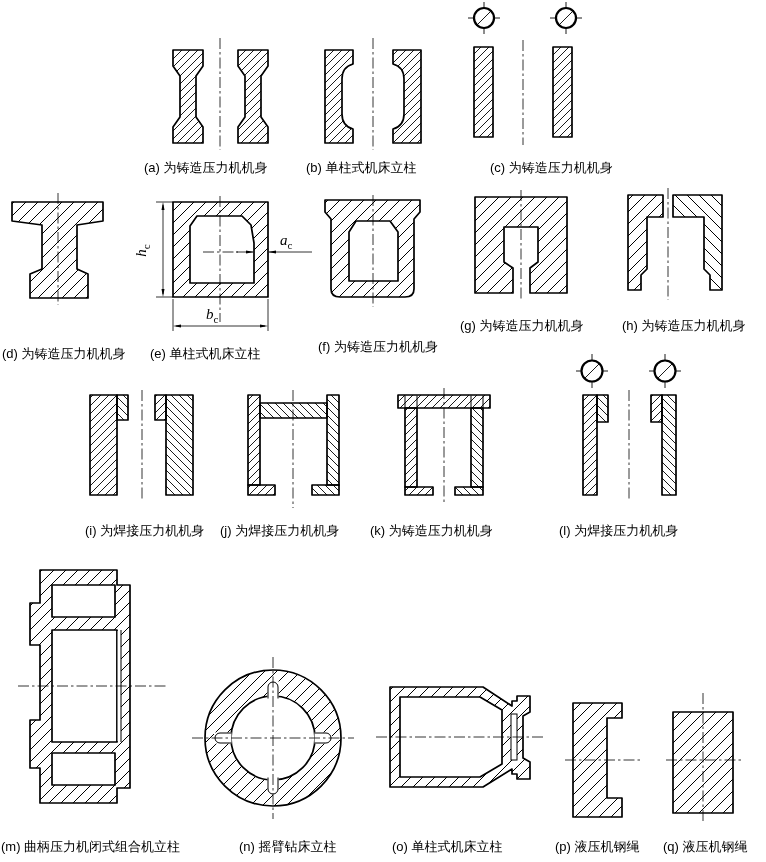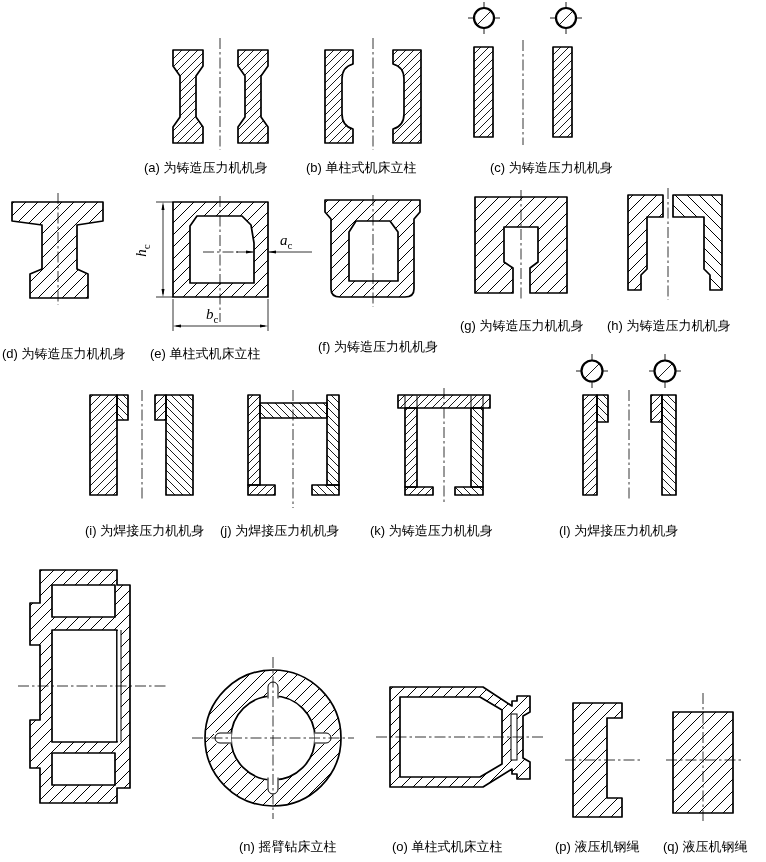--- a/index.html
+++ b/index.html
@@ -222,27 +222,28 @@
 </svg>
 
   <div class="cap" style="left:144px;top:159px">(a) 为铸造压力机机身</div>
   <div class="cap" style="left:306px;top:159px">(b) 单柱式机床立柱</div>
   <div class="cap" style="left:490px;top:159px">(c) 为铸造压力机机身</div>
 
   <div class="cap" style="left:2px;top:345px">(d) 为铸造压力机机身</div>
   <div class="cap" style="left:150px;top:345px">(e) 单柱式机床立柱</div>
   <div class="cap" style="left:318px;top:338px">(f) 为铸造压力机机身</div>
   <div class="cap" style="left:460px;top:317px">(g) 为铸造压力机机身</div>
-  <div class="cap" style="left:607px;top:317px">(h) 为铸造压力机机身</div>
+  <div class="cap" style="left:622px;top:317px">(h) 为铸造压力机机身</div>
 
   <div class="cap" style="left:85px;top:522px">(i) 为焊接压力机机身</div>
   <div class="cap" style="left:220px;top:522px">(j) 为焊接压力机机身</div>
   <div class="cap" style="left:370px;top:522px">(k) 为铸造压力机机身</div>
   <div class="cap" style="left:559px;top:522px">(l) 为焊接压力机机身</div>
 
+  <div class="cap" style="left:1px;top:838px">(m) 曲柄压力机闭式组合机立柱</div>
   <div class="cap" style="left:239px;top:838px">(n) 摇臂钻床立柱</div>
   <div class="cap" style="left:392px;top:838px">(o) 单柱式机床立柱</div>
   <div class="cap" style="left:555px;top:838px">(p) 液压机钢绳</div>
   <div class="cap" style="left:663px;top:838px">(q) 液压机钢绳</div>
 
   <div class="dim rot" style="left:136px;top:241px">
     <span>h</span><sub>c</sub>
   </div>
   <div class="dim" style="left:206px;top:306px">
     <span>b</span><sub>c</sub>

